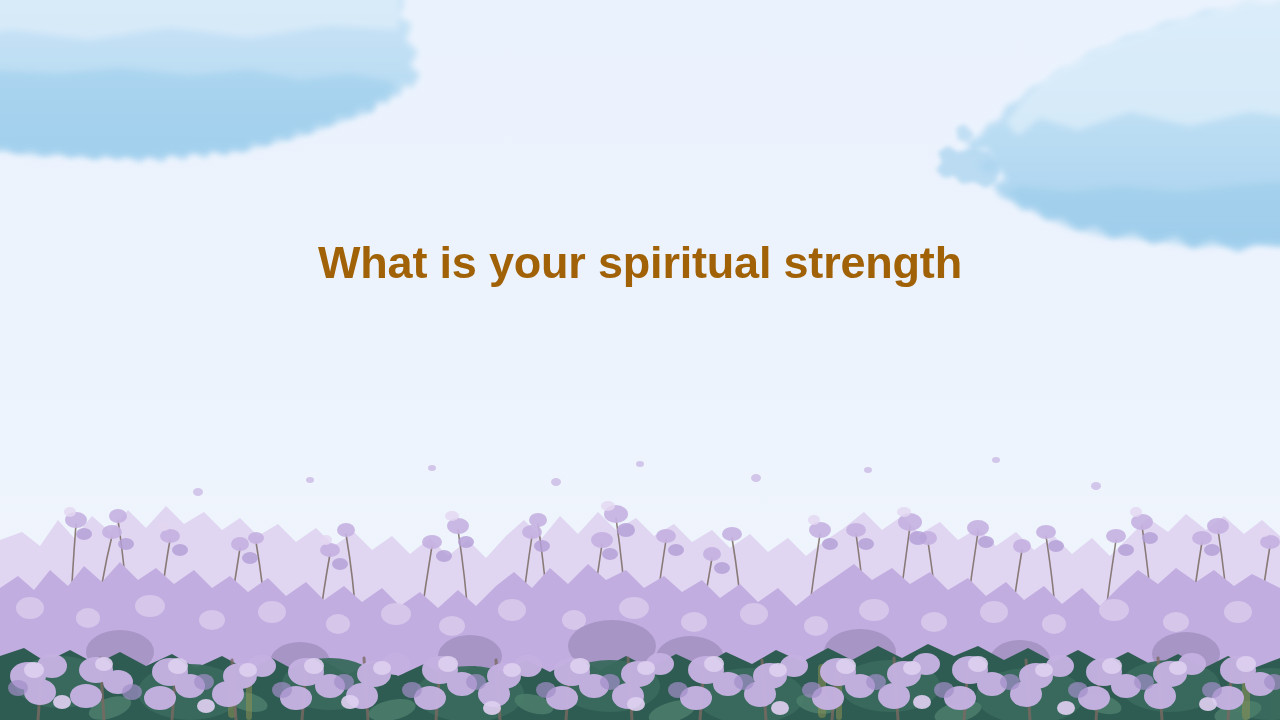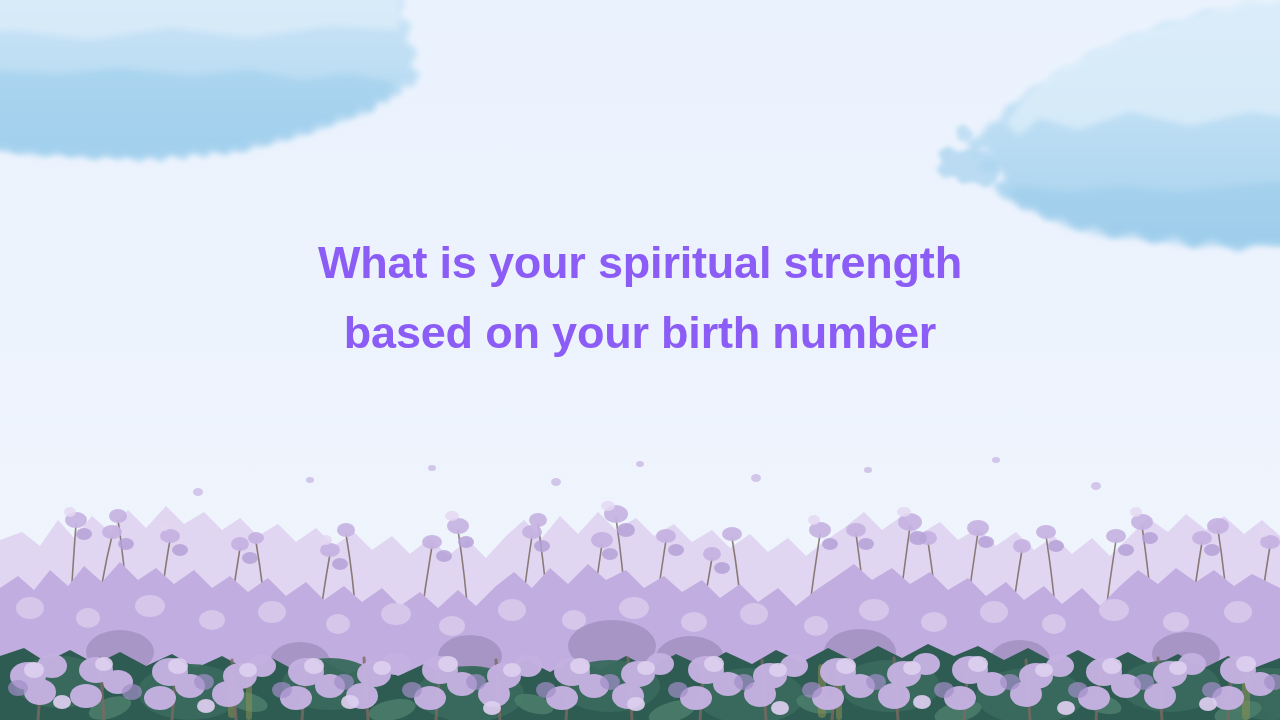--- a/index.html
+++ b/index.html
@@ -36,21 +36,21 @@
     height: 720px;
   }
 
   
   .headline {
     position: absolute;
     left: 0;
     right: 0;
     top: 228px;
     text-align: center;
-    color: #8b5cf6;
+    color: #a16207;
     font-size: 45px;
     font-weight: 700;
     line-height: 70px;
     letter-spacing: -0.2px;
     white-space: nowrap;
   }
   .headline .line {
     display: block;
   }
 
@@ -167,21 +167,20 @@
         <path fill="#95c9e9" d="
           M 1310,180 L 1310,248 L 1250,244 L 1196,248 L 1150,240
           L 1108,238 L 1068,228 L 1030,210 L 1000,196 L 1020,186
           L 1070,192 L 1120,186 L 1180,192 L 1250,184 Z"></path>
       </g>
     </svg>
   </div>
 
   <div class="headline">
     <span class="line">What is your spiritual strength</span>
-    <span class="line">based on your birth number</span>
   </div>
 
   <div class="field">
     <svg viewBox="0 0 1280 300" xmlns="http://www.w3.org/2000/svg">
       <defs>
         <clipPath id="fieldClip">
           <rect x="0" y="0" width="1280" height="300"></rect>
         </clipPath>
       </defs>
 

